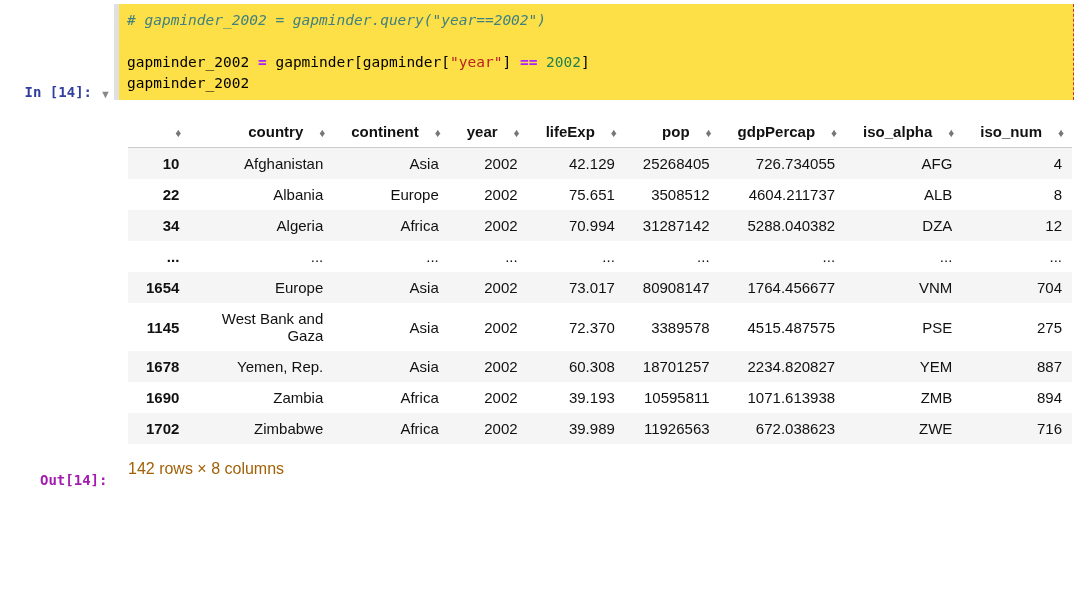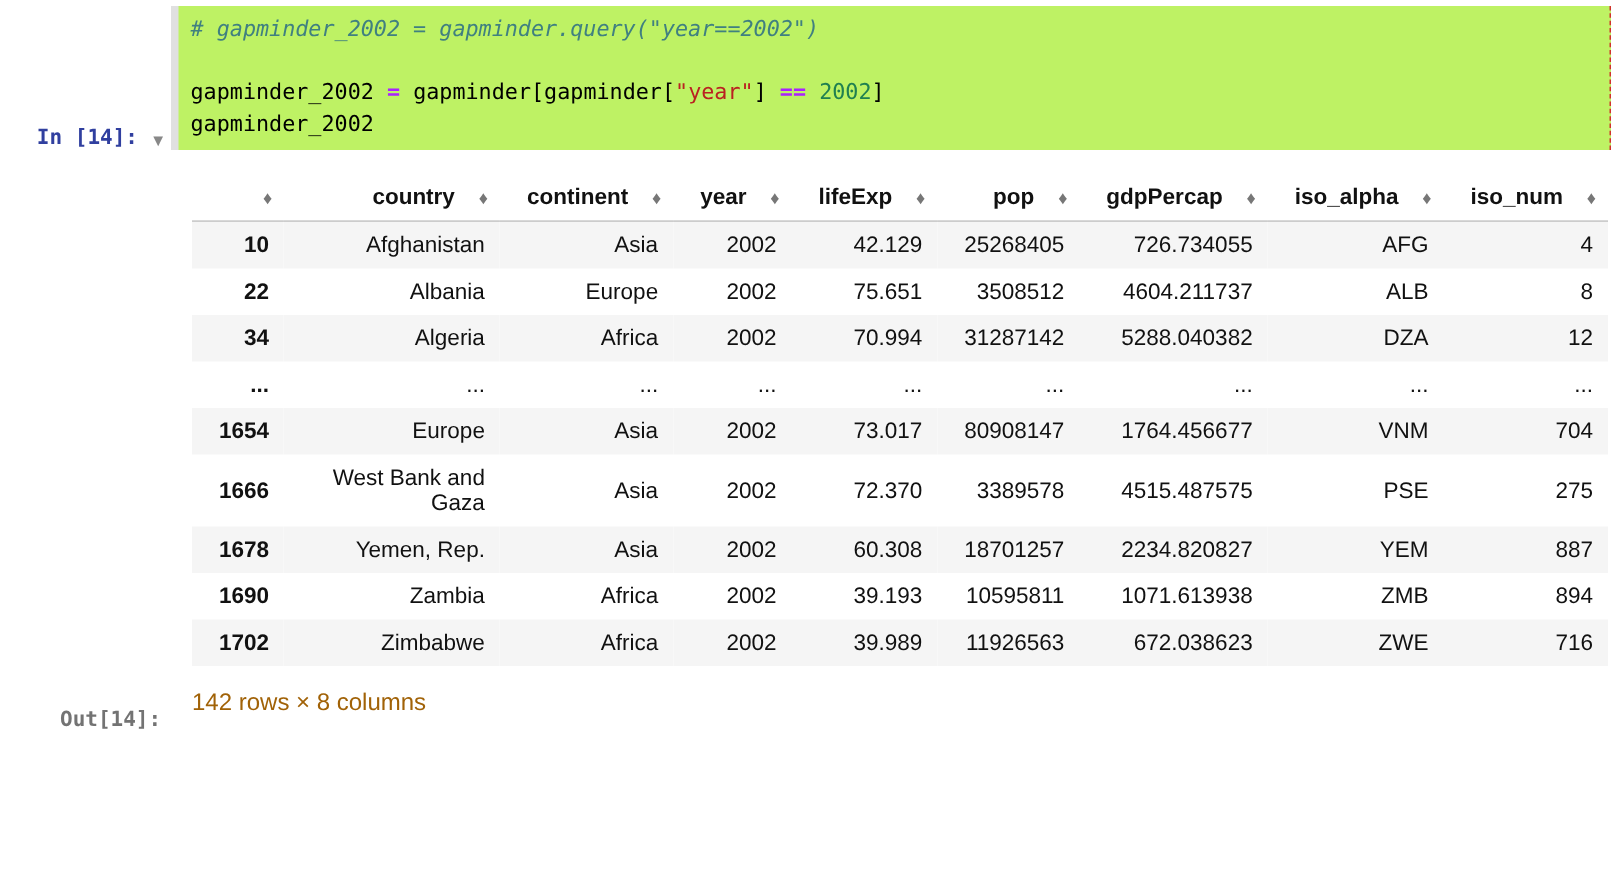--- a/index.html
+++ b/index.html
@@ -19,33 +19,33 @@
     .prompt {
       width: 100px;
       text-align: right;
       padding-right: 8px;
       padding-top: 6px;
       font-family: "Menlo", "Monaco", "Consolas", monospace;
       font-size: 14px;
       flex-shrink: 0;
     }
     .prompt.in { color: #303F9F; font-weight: bold; }
-    .prompt.out { color: #737373; font-weight: bold; padding-left: 40px; }
+    .prompt.out { color: #a21caf; font-weight: bold; padding-left: 40px; }
     .collapser {
       width: 14px;
       color: #888;
       font-size: 11px;
       padding-top: 9px;
       flex-shrink: 0;
     }
     .input-area {
       flex: 1;
       border-left: 5px solid #e0e0e0;
       border-right: 1.5px dashed #d0332a;
-      background: #bef264;
+      background: #fde047;
       padding: 6px 8px;
       font-family: "Menlo", "Monaco", "Consolas", monospace;
       font-size: 14.5px;
       line-height: 1.45;
       white-space: pre;
       overflow-x: hidden;
       margin-right: 6px;
     }
     .c-comment { color: #408080; font-style: italic; }
     .c-var { color: #000; }
@@ -175,21 +175,21 @@
             <td>Europe</td>
             <td>Asia</td>
             <td>2002</td>
             <td>73.017</td>
             <td>80908147</td>
             <td>1764.456677</td>
             <td>VNM</td>
             <td>704</td>
           </tr>
           <tr>
-            <th>1666</th>
+            <th>1145</th>
             <td>West Bank and Gaza</td>
             <td>Asia</td>
             <td>2002</td>
             <td>72.370</td>
             <td>3389578</td>
             <td>4515.487575</td>
             <td>PSE</td>
             <td>275</td>
           </tr>
           <tr>

